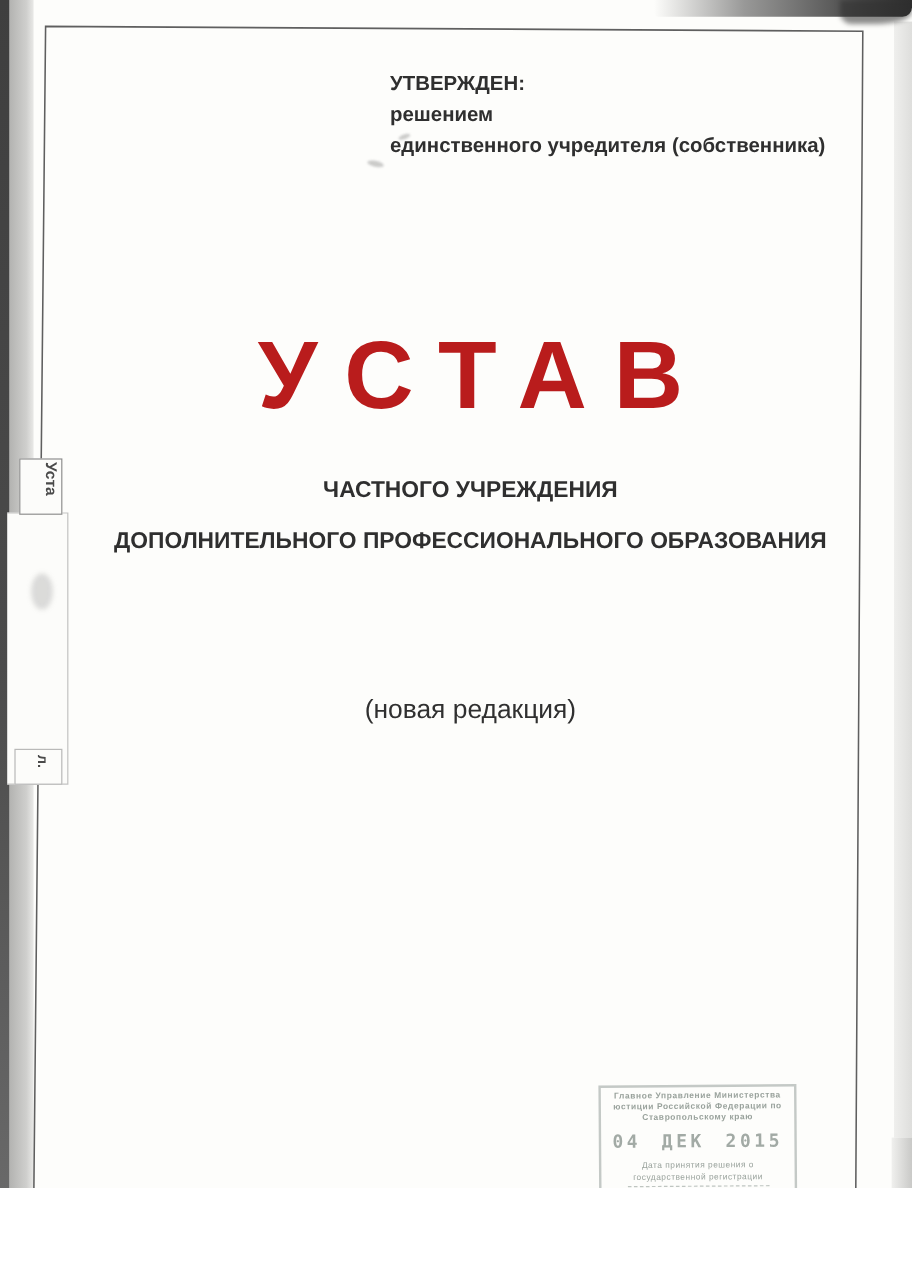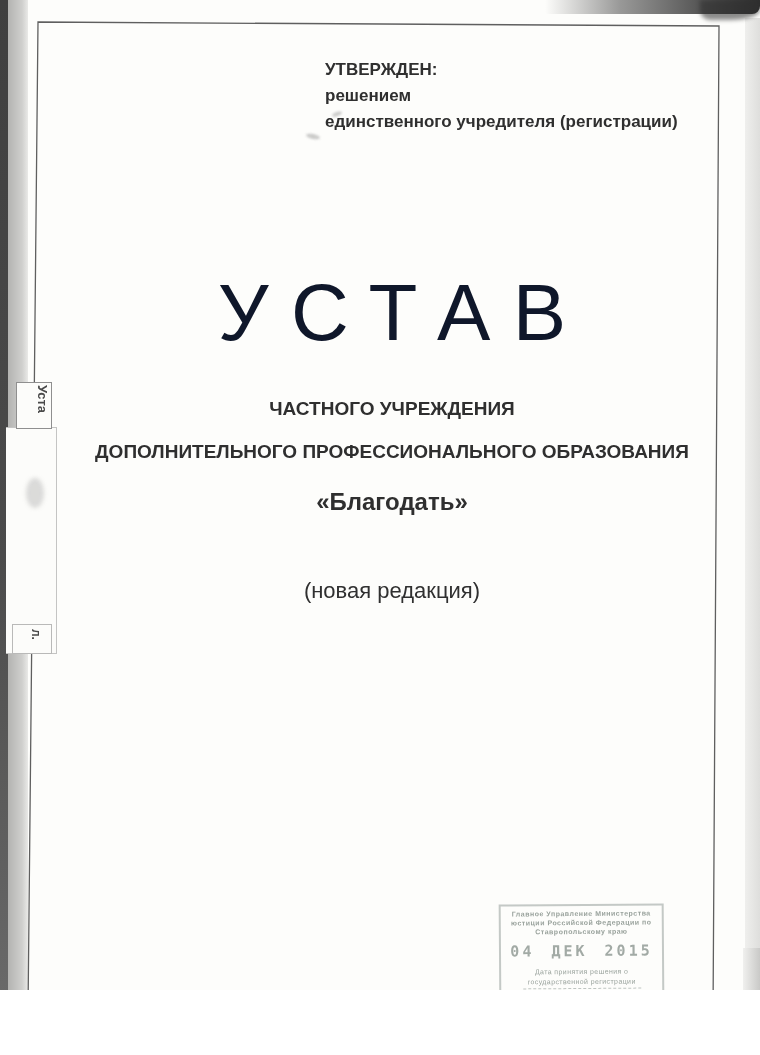--- a/index.html
+++ b/index.html
@@ -28,21 +28,21 @@
   .dot-noise{left:195px;top:1046px;width:5px;height:3px;background:rgba(120,120,120,.4);border-radius:50%;}
 
   
   #frame{position:absolute;left:0;top:0;}
 
   
   .content-col{position:absolute;left:54px;width:676px;text-align:center;}
   .approval{position:absolute;left:325px;top:57px;font-size:17px;line-height:26px;
     font-weight:bold;text-align:left;color:#2f2f2f;}
   .approval .it{}
-  .charter-title{top:267px;font-weight:normal;font-size:80px;color:#0f172a;}
+  .charter-title{top:267px;font-weight:bold;font-size:80px;color:#b91c1c;}
   .charter-title span{letter-spacing:.28em;margin-right:-.28em;}
   .org-block{top:397px;font-weight:bold;font-size:19px;color:#2f2f2f;text-align:center;}
   .org-block .org-line{height:43px;line-height:24px;}
   .org-name{font-size:24px;line-height:30px;margin-top:4px;}
   .edition{top:578px;font-weight:normal;font-size:22px;color:#303030;}
   .place-year{top:901px;font-weight:bold;font-size:18px;color:#2f2f2f;}
 
   .pencil{position:absolute;background:rgba(110,110,110,.35);filter:blur(1px);border-radius:50%;}
   .p1{left:332px;top:112px;width:10px;height:4px;transform:rotate(-20deg);}
   .p2{left:306px;top:134px;width:14px;height:5px;transform:rotate(12deg);}
@@ -87,33 +87,32 @@
   <div class="edge corner-tick"></div>
   <div class="edge dot-noise"></div>
 
   <svg id="frame" width="760" height="1055">
     <polygon points="38,22 719,26 713,1018 28,1013" fill="none" stroke="#5f5f5f" stroke-width="1.3"></polygon>
   </svg>
 
   <div class="approval">
     <div>УТВЕРЖДЕН:</div>
     <div class="it">решением</div>
-    <div class="it">единственного учредителя (регистрации)</div>
+    <div class="it">единственного учредителя (собственника)</div>
   </div>
   <div class="pencil p1"></div>
   <div class="pencil p2"></div>
 
   <div class="content-col charter-title">
     <span>УСТАВ</span>
   </div>
 
   <div class="content-col org-block">
     <div class="org-line">ЧАСТНОГО УЧРЕЖДЕНИЯ</div>
     <div class="org-line">ДОПОЛНИТЕЛЬНОГО ПРОФЕССИОНАЛЬНОГО ОБРАЗОВАНИЯ</div>
-    <div class="org-name">«Благодать»</div>
   </div>
 
   <div class="content-col edition">(новая редакция)</div>
 
 
   <div class="stamp">
     <div class="auth">
       <div>Главное Управление Министерства</div>
       <div>юстиции Российской Федерации по</div>
       <div>Ставропольскому краю</div>

